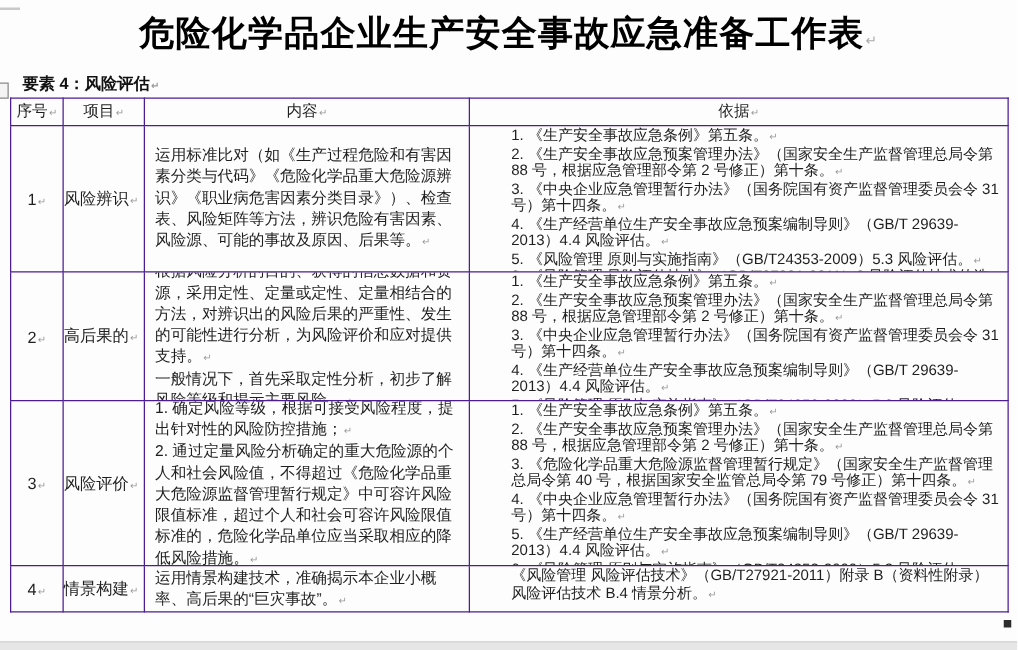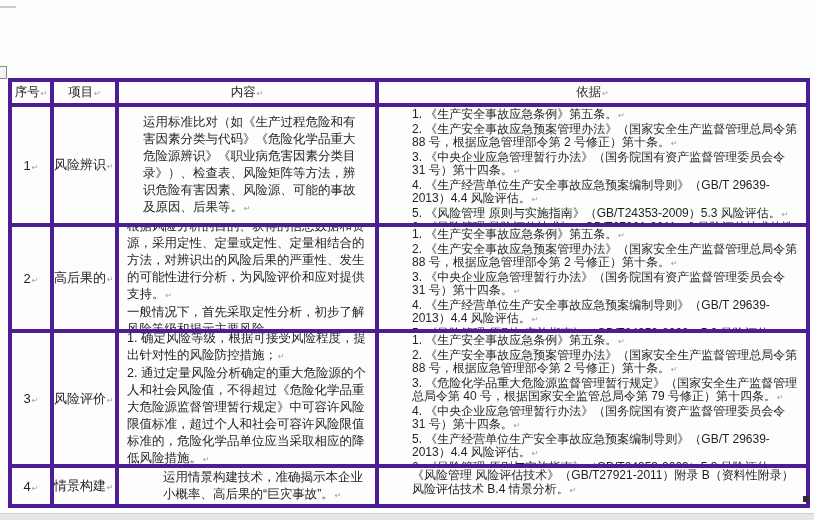--- a/index.html
+++ b/index.html
@@ -19,21 +19,21 @@
   .anchor-glyph{
     position:absolute;left:-4px;top:66px;width:9px;height:11px;
     border:1px solid #8a8a8a;background:#f4f4f4;
   }
   .top-artifact{position:absolute;left:0;top:6px;width:16px;height:2px;background:#c9c9c9;}
   table.grid{
     position:absolute;left:8px;top:78px;width:798px;
     border-collapse:collapse;table-layout:fixed;
   }
   table.grid th,table.grid td{
-    border:4px solid #4c1d95;padding:0;vertical-align:middle;
+    border:1px solid #4c1d95;padding:0;vertical-align:middle;
     font-weight:normal;color:#1f1f1f;
   }
   table.grid{border:1px solid #333;}
   th .hwrap{height:21px;line-height:21px;text-align:center;font-size:12.5px;overflow:hidden;}
   .col-no{width:42px;} .col-item{width:65px;} .col-content{width:260px;} .col-basis{width:431px;}
   td.c-no{text-align:center;font-size:13px;}
   td.c-item{font-size:13px;}
   .content-wrap{
     display:flex;flex-direction:column;justify-content:center;
     padding:0 8px;overflow:hidden;font-size:12.5px;line-height:17px;text-align:left;
@@ -53,23 +53,29 @@
     position:absolute;left:803px;top:496px;width:6px;height:6px;background:#2d2d2d;
   }
 </style>
 </head>
 <body>
 
 <div class="stage">
 
   <div class="top-artifact"></div>
 
+  <div class="doc-title">
+    <span>危险化学品企业生产安全事故应急准备工作表</span><span class="eol title-eol">↵</span>
+  </div>
 
   <div class="anchor-glyph"></div>
 
+  <div class="section-label">
+    <span>要素 4：风险评估</span><span class="eol">↵</span>
+  </div>
 
   <table class="grid">
     <colgroup>
       <col class="col-no">
         <col class="col-item">
         <col class="col-content">
         <col class="col-basis">
     </colgroup>
     <thead>
       <tr>
@@ -85,21 +91,21 @@
         <th>
             <div class="hwrap"><span>依据</span><span class="eol">↵</span></div>
           </th>
       </tr>
     </thead>
     <tbody id="table-body">
         <tr>
           <td class="c-no" style="height: 116px;"><span>1</span><span class="eol">↵</span></td>
           <td class="c-item"><span>风险辨识</span><span class="eol">↵</span></td>
           <td>
-            <div class="content-wrap" style="height: 116px; margin-left: 16px;">
+            <div class="content-wrap" style="height: 116px;">
               <p><span>运用标准比对（如《生产过程危险和有害因素分类与代码》《危险化学品重大危险源辨识》《职业病危害因素分类目录》）、检查表、风险矩阵等方法，辨识危险有害因素、风险源、可能的事故及原因、后果等。</span><span class="eol">↵</span></p>
             </div>
           </td>
           <td class="c-basis">
             <div class="basis-wrap" style="height: 115px;">
               <div><span>1. 《生产安全事故应急条例》第五条。</span><span class="eol">↵</span></div>
               <div><span>2. 《生产安全事故应急预案管理办法》（国家安全生产监督管理总局令第 88 号，根据应急管理部令第 2 号修正）第十条。</span><span class="eol">↵</span></div>
               <div><span>3. 《中央企业应急管理暂行办法》（国务院国有资产监督管理委员会令 31 号）第十四条。</span><span class="eol">↵</span></div>
               <div><span>4. 《生产经营单位生产安全事故应急预案编制导则》（GB/T 29639-2013）4.4 风险评估。</span><span class="eol">↵</span></div>
               <div><span>5. 《风险管理 原则与实施指南》（GB/T24353-2009）5.3 风险评估。</span><span class="eol">↵</span></div>
@@ -143,21 +149,21 @@
               <div><span>4. 《中央企业应急管理暂行办法》（国务院国有资产监督管理委员会令 31 号）第十四条。</span><span class="eol">↵</span></div>
               <div><span>5. 《生产经营单位生产安全事故应急预案编制导则》（GB/T 29639-2013）4.4 风险评估。</span><span class="eol">↵</span></div>
               <div><span>6. 《风险管理 原则与实施指南》（GB/T24353-2009）5.3 风险评估。</span><span class="eol">↵</span></div>
             </div>
           </td>
         </tr>
         <tr>
           <td class="c-no" style="height: 36px;"><span>4</span><span class="eol">↵</span></td>
           <td class="c-item"><span>情景构建</span><span class="eol">↵</span></td>
           <td>
-            <div class="content-wrap" style="height: 36px; margin-left: 36px;">
+            <div class="content-wrap" style="height: 36px;">
               <p><span>运用情景构建技术，准确揭示本企业小概率、高后果的“巨灾事故”。</span><span class="eol">↵</span></p>
             </div>
           </td>
           <td class="c-basis">
             <div class="basis-wrap" style="height: 35px;">
               <div><span>《风险管理 风险评估技术》（GB/T27921-2011）附录 B（资料性附录）风险评估技术 B.4 情景分析。</span><span class="eol">↵</span></div>
             </div>
           </td>
         </tr>
       </tbody>

